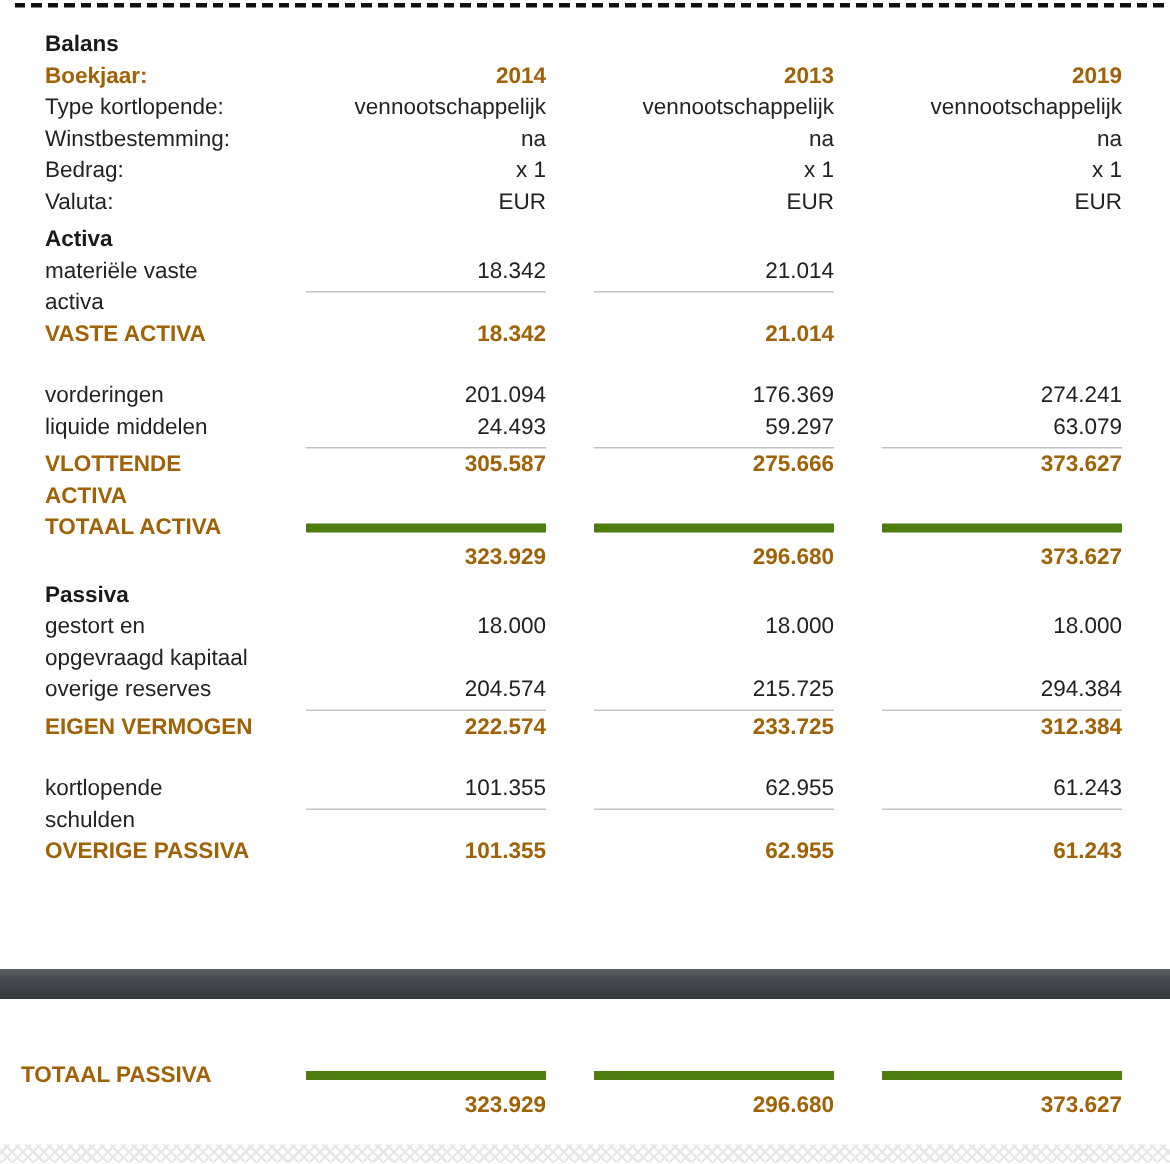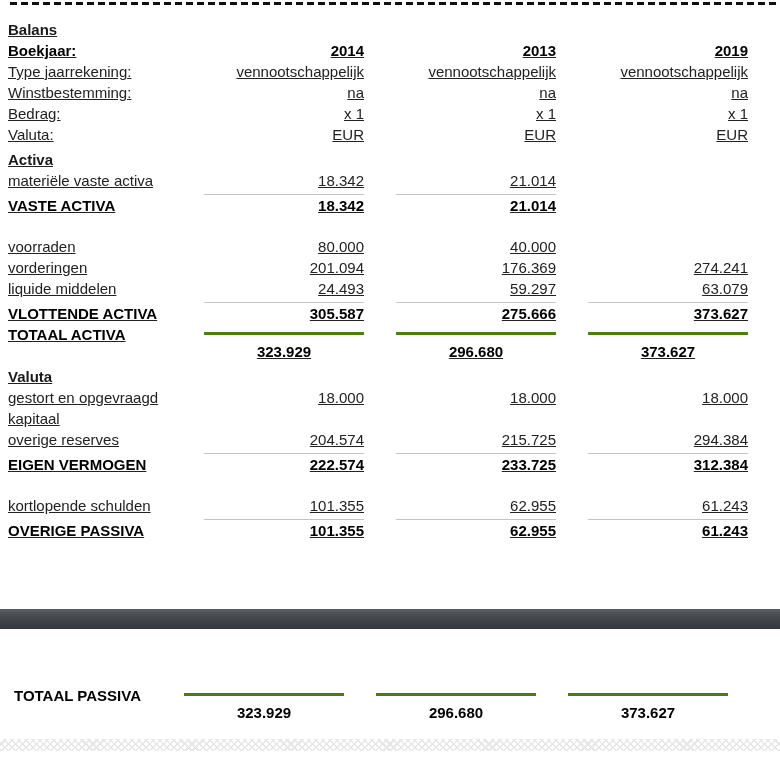--- a/index.html
+++ b/index.html
@@ -12,22 +12,21 @@
     font-size: 15px;
     line-height: 21px;
     overflow: hidden;
   }
   .top-dashed {
     height: 3px;
     margin: 2px 0 0 10px;
     background: repeating-linear-gradient(90deg, #101010 0 7px, transparent 7px 11px);
   }
   .content {
-    padding: 14px 32px 0 8px;
-    text-decoration: underline;
+    padding: 14px 32px 0 30px;
   }
   .doc-title {
     font-weight: bold;
     color: #1a1a1a;
   }
   .row {
     display: flex;
     align-items: flex-start;
   }
   .row .label {
@@ -36,46 +35,45 @@
   }
   .row .num {
     width: 160px;
     margin-left: 32px;
     text-align: right;
     white-space: nowrap;
   }
   .row.bold .label,
   .row.bold .num {
     font-weight: bold;
-    color: #000000;
+    color: #a16207;
   }
   .row .num.u {
     border-bottom: 1px solid #c3c3c3;
     padding-bottom: 3px;
   }
   .row .num.o {
-    border-top: 3px solid #4d7c0f;
+    border-top: 6px solid #4d7c0f;
     padding-top: 6px;
     margin-top: 8px;
-    text-align: center;
   }
   .row.spacer { height: 20px; }
   .section-heading {
     font-weight: bold;
     color: #1a1a1a;
     margin-top: 4px;
   }
   .dark-bar {
     margin-top: 68px;
     height: 20px;
     background: linear-gradient(180deg, #5c6065 0%, #474b50 35%, #3a3e43 80%, #34383d 100%);
   }
   .footer-area {
-    padding: 0 52px 0 14px;
-    margin-top: 56px;
+    padding: 0 32px 0 14px;
+    margin-top: 40px;
   }
   .bottom-hatch {
     margin-top: 16px;
     height: 12px;
     background:
       repeating-linear-gradient(45deg, #e7e7e7 0 1.5px, transparent 1.5px 5px),
       repeating-linear-gradient(-45deg, #e7e7e7 0 1.5px, transparent 1.5px 5px);
   }
 </style>
 </head>
@@ -87,21 +85,21 @@
   <div class="content">
     <div class="doc-title">Balans</div>
     <div id="meta-rows">
         <div class="row bold">
           <div class="label">Boekjaar:</div>
           <div class="num">2014</div>
           <div class="num">2013</div>
           <div class="num">2019</div>
         </div>
         <div class="row">
-          <div class="label">Type jaarrekening:</div>
+          <div class="label">Type kortlopende:</div>
           <div class="num">vennootschappelijk</div>
           <div class="num">vennootschappelijk</div>
           <div class="num">vennootschappelijk</div>
         </div>
         <div class="row">
           <div class="label">Winstbestemming:</div>
           <div class="num">na</div>
           <div class="num">na</div>
           <div class="num">na</div>
         </div>
@@ -127,26 +125,20 @@
           <div class="num"></div>
         </div>
         <div class="row bold">
           <div class="label">VASTE ACTIVA</div>
           <div class="num">18.342</div>
           <div class="num">21.014</div>
           <div class="num"></div>
         </div>
         <div class="row spacer"></div>
         <div class="row">
-          <div class="label">voorraden</div>
-          <div class="num">80.000</div>
-          <div class="num">40.000</div>
-          <div class="num"></div>
-        </div>
-        <div class="row">
           <div class="label">vorderingen</div>
           <div class="num">201.094</div>
           <div class="num">176.369</div>
           <div class="num">274.241</div>
         </div>
         <div class="row">
           <div class="label">liquide middelen</div>
           <div class="num u">24.493</div>
           <div class="num u">59.297</div>
           <div class="num u">63.079</div>
@@ -156,21 +148,21 @@
           <div class="num">305.587</div>
           <div class="num">275.666</div>
           <div class="num">373.627</div>
         </div>
         <div class="row bold">
           <div class="label">TOTAAL ACTIVA</div>
           <div class="num o">323.929</div>
           <div class="num o">296.680</div>
           <div class="num o">373.627</div>
         </div>
-        <div class="section-heading">Valuta</div>
+        <div class="section-heading">Passiva</div>
         <div class="row">
           <div class="label">gestort en opgevraagd kapitaal</div>
           <div class="num">18.000</div>
           <div class="num">18.000</div>
           <div class="num">18.000</div>
         </div>
         <div class="row">
           <div class="label">overige reserves</div>
           <div class="num u">204.574</div>
           <div class="num u">215.725</div>

